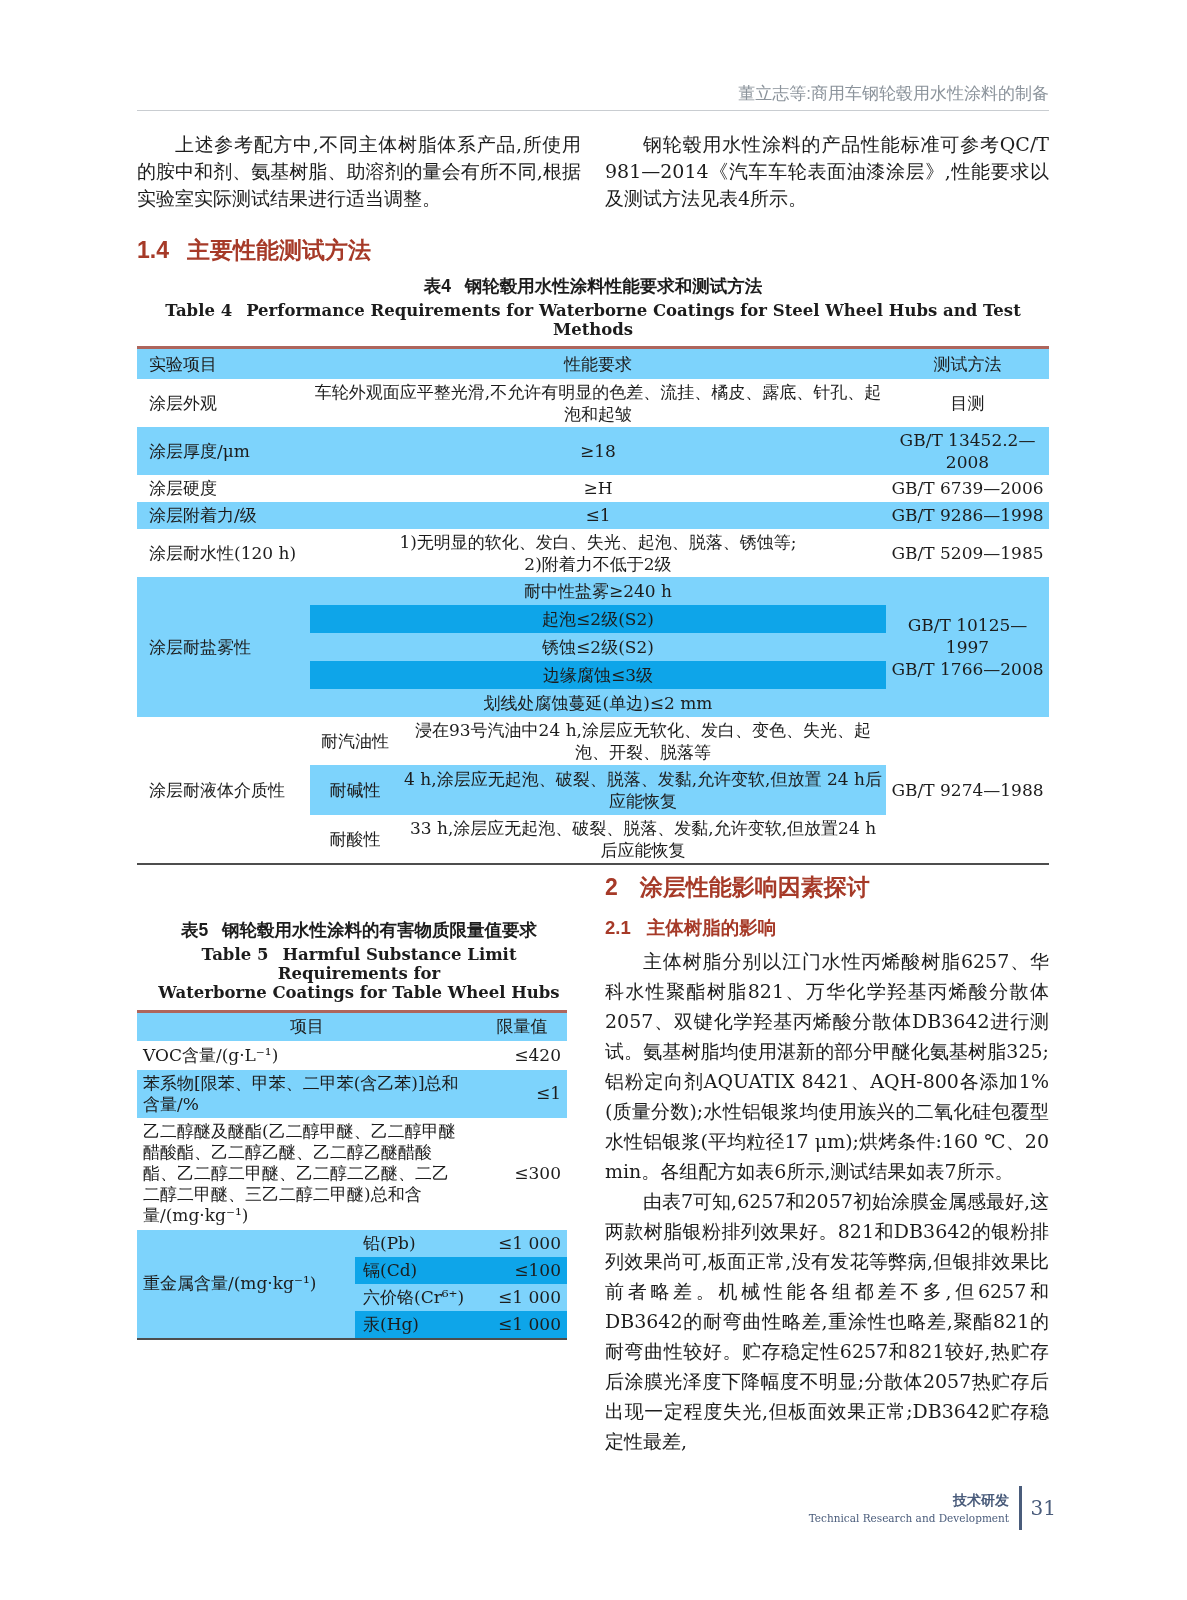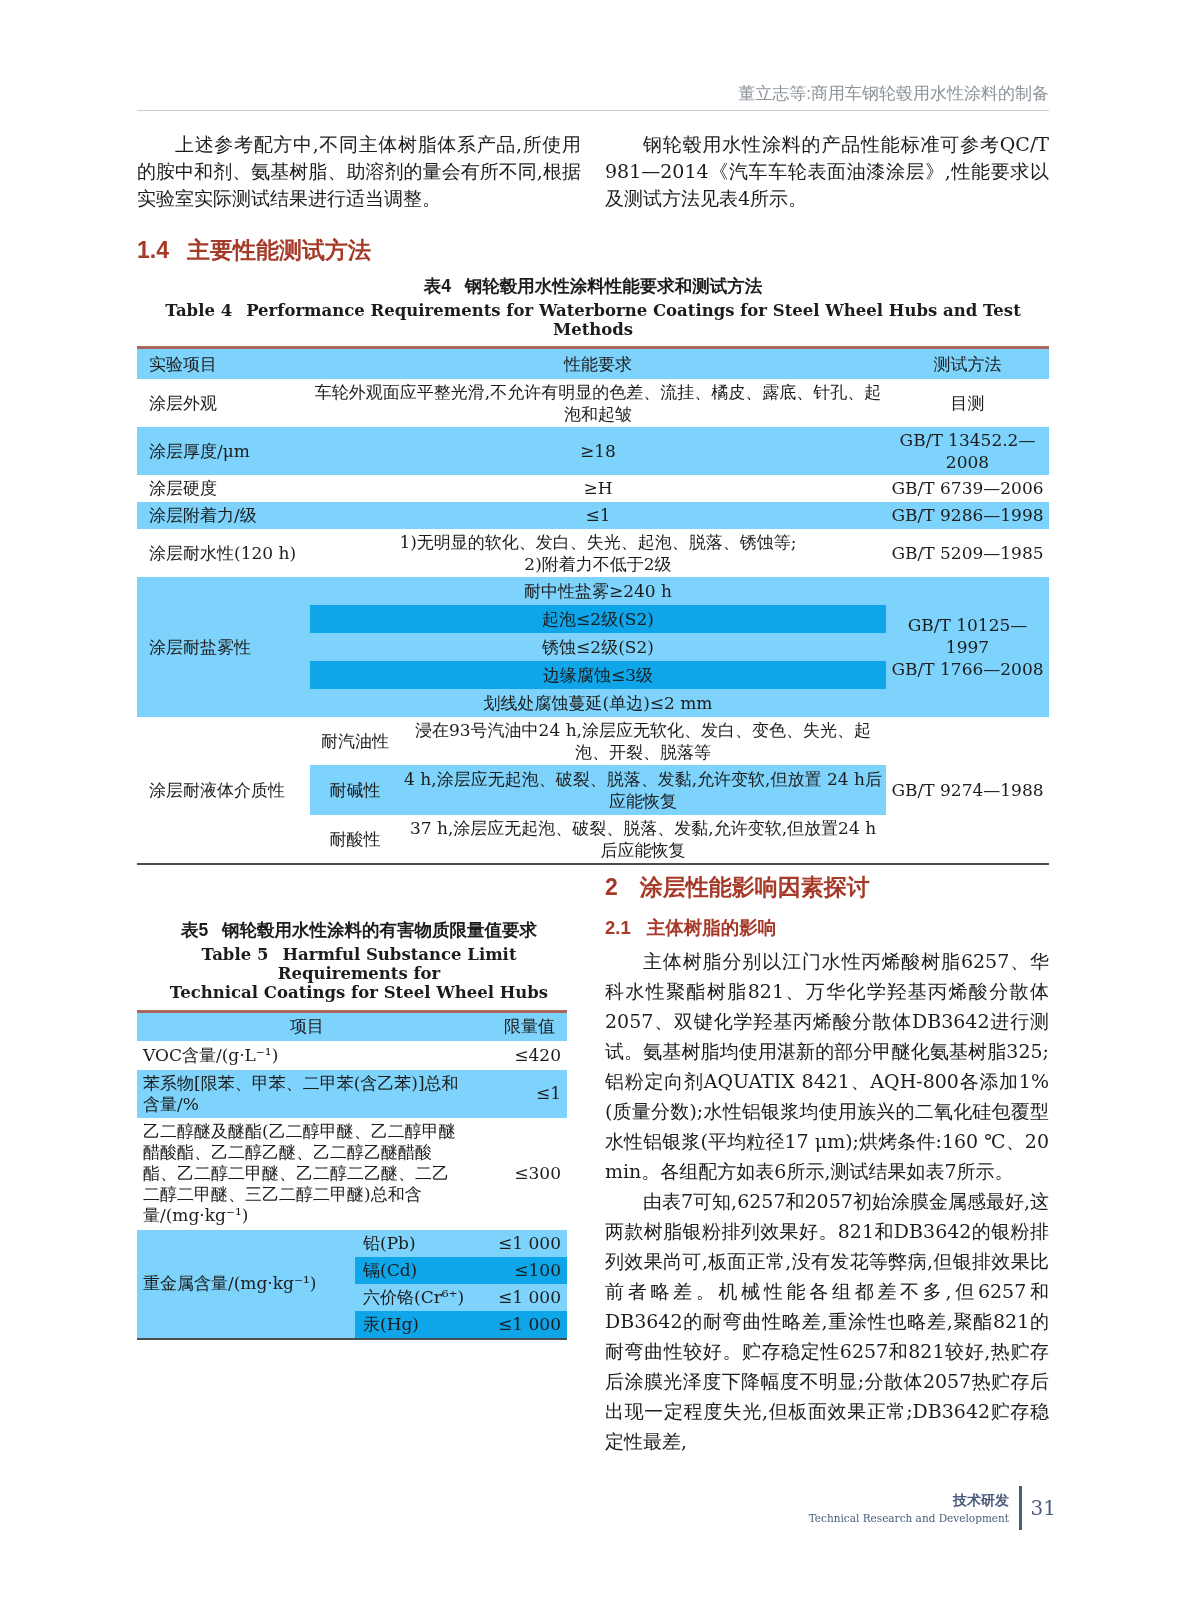--- a/index.html
+++ b/index.html
@@ -156,46 +156,46 @@
         <td>耐汽油性</td>
         <td>浸在93号汽油中24 h,涂层应无软化、发白、变色、失光、起泡、开裂、脱落等</td>
         <td rowspan="3">GB/T 9274—1988</td>
       </tr>
       <tr style="height:50px">
         <td class="pink">耐碱性</td>
         <td class="pink">4 h,涂层应无起泡、破裂、脱落、发黏,允许变软,但放置 24 h后应能恢复</td>
       </tr>
       <tr style="height:48px">
         <td>耐酸性</td>
-        <td>37 h,涂层应无起泡、破裂、脱落、发黏,允许变软,但放置24 h后应能恢复</td>
+        <td>33 h,涂层应无起泡、破裂、脱落、发黏,允许变软,但放置24 h后应能恢复</td>
       </tr>
     </tbody>
   </table>
 </div>
 
 <div class="bottom-left">
   <div class="t5-titles">
     <div class="tbl-title-cn">
       <span class="tnum">表5</span><span>钢轮毂用水性涂料的有害物质限量值要求</span>
     </div>
     <div class="tbl-title-en">
       <span class="tnum">Table 5</span><span>Harmful Substance Limit Requirements for</span>
     </div>
-    <div class="tbl-title-en" style="margin-top:0;">Technical Coatings for Steel Wheel Hubs</div>
+    <div class="tbl-title-en" style="margin-top:0;">Waterborne Coatings for Table Wheel Hubs</div>
   </div>
   <table class="t5">
     <colgroup>
         <col style="width:218px">
         <col style="width:122px">
         <col style="width:90px">
       </colgroup>
     <tbody>
       <tr style="height:29px">
         <td class="pink" colspan="2" style="text-align:center">项目</td>
-        <td class="pink" style="text-align:right">限量值</td>
+        <td class="pink" style="text-align:center">限量值</td>
       </tr>
       <tr style="height:29px">
         <td class="item" colspan="2">VOC含量/(g·L⁻¹)</td>
         <td class="limit">≤420</td>
       </tr>
       <tr style="height:48px">
         <td class="pink item" colspan="2">苯系物[限苯、甲苯、二甲苯(含乙苯)]总和含量/%</td>
         <td class="pink limit">≤1</td>
       </tr>
       <tr style="height:112px">

